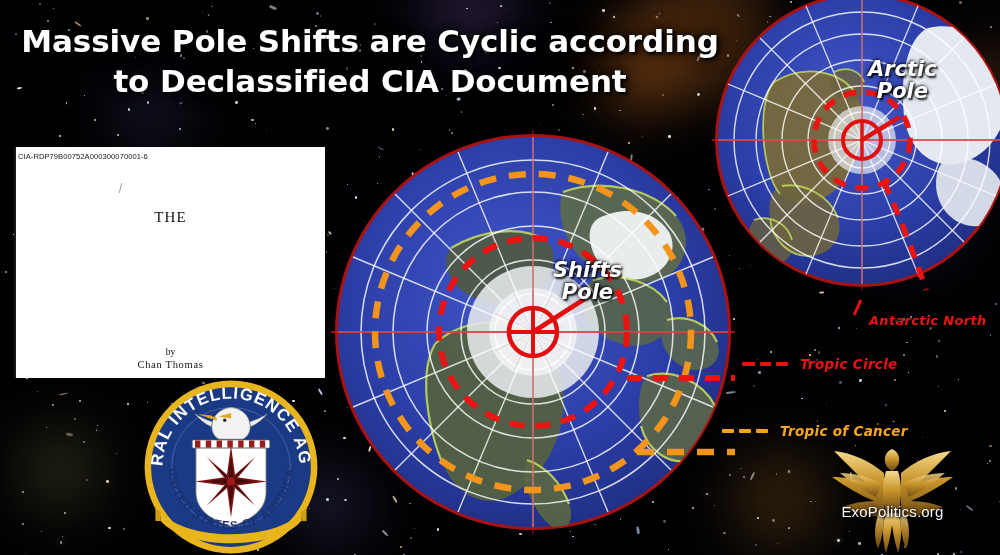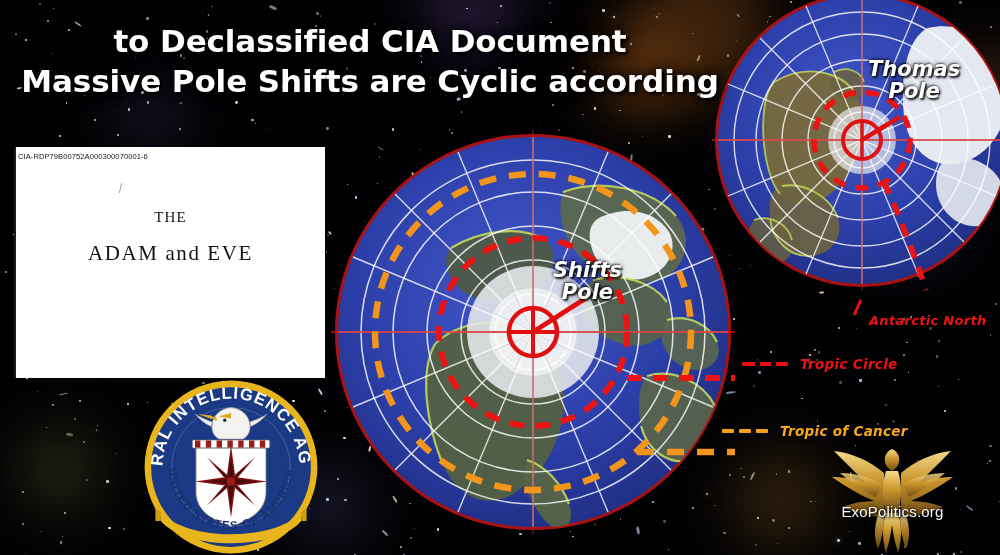--- a/index.html
+++ b/index.html
@@ -646,32 +646,35 @@
     <div class="star" style="left: 957.567px; top: 379.27px; width: 1.07948px; height: 1.07948px; background: rgb(255, 255, 255); opacity: 0.725271;"></div>
     <div class="star" style="left: 572.275px; top: 518.501px; width: 1.68454px; height: 1.68454px; background: rgb(255, 233, 196); opacity: 0.779997;"></div>
     <div class="star" style="left: 432.589px; top: 166.063px; width: 2.83548px; height: 2.83548px; background: rgb(255, 208, 160); opacity: 0.94733;"></div>
     <div class="star" style="left: 530.195px; top: 303.086px; width: 1.34565px; height: 1.34565px; background: rgb(255, 255, 255); opacity: 0.723956;"></div>
     <div class="star" style="left: 347.311px; top: 406.717px; width: 1.01022px; height: 1.01022px; background: rgb(207, 224, 255); opacity: 0.561356;"></div>
     <div class="star" style="left: 312.142px; top: 219.145px; width: 1.77612px; height: 1.77612px; background: rgb(255, 255, 255); opacity: 0.697833;"></div>
     <div class="star" style="left: 917.099px; top: 460.246px; width: 1.07516px; height: 1.07516px; background: rgb(255, 255, 255); opacity: 0.545547;"></div>
   </div>
 
 <div id="title">
+  <span class="line">Massive Pole Shifts are Cyclic according</span>
   <span class="line">to Declassified CIA Document</span>
-  <span class="line">Massive Pole Shifts are Cyclic according</span>
 </div>
 
 <div id="doc">
   <div class="doc-header">
     <div class="h2">CIA-RDP79B00752A000300070001-6</div>
   </div>
   <div class="doc-tick"></div>
   <div class="doc-body">
     <div class="t-the">THE</div>
-    <div class="t-adam">ADAM and EVE</div>
+  </div>
+  <div class="doc-by">
+    <div class="t-by">by</div>
+    <div class="t-author">Chan  Thomas</div>
   </div>
 </div>
 
 <div id="cia">
   <svg viewBox="0 0 200 200">
     <defs>
       <path id="ciaTopArc" d="M 24,100 A 76,76 0 0 1 176,100" fill="none"></path>
       <path id="ciaBotArc" d="M 31,100 A 69,69 0 0 0 169,100" fill="none"></path>
     </defs>
     <circle cx="100" cy="100" r="96" fill="#e8b51d"></circle>
@@ -914,21 +917,21 @@
     <path d="M172,192 C186,222 200,258 214,300" fill="none" stroke="#ec1313" stroke-width="5.5" stroke-dasharray="13 10"></path>
 
     <g>
       <circle cx="150" cy="150" r="19" fill="none" stroke="#e01010" stroke-width="4"></circle>
       <line x1="150" y1="133" x2="150" y2="167" stroke="#e01010" stroke-width="3.4"></line>
       <line x1="150" y1="150" x2="186" y2="128" stroke="#e01010" stroke-width="4.6" stroke-linecap="round"></line>
     </g>
   </svg>
 </div>
 <div class="pole-label" id="label-south">
-  <div>Thomas</div>
+  <div>Arctic</div>
   <div>Pole</div>
 </div>
 
 <div class="anno" id="anno-antarctic">
   <span class="leader"></span>
   <span class="txt">Antarctic North</span>
 </div>
 
 <div class="anno" id="anno-arctic">
   <span class="dashes">

